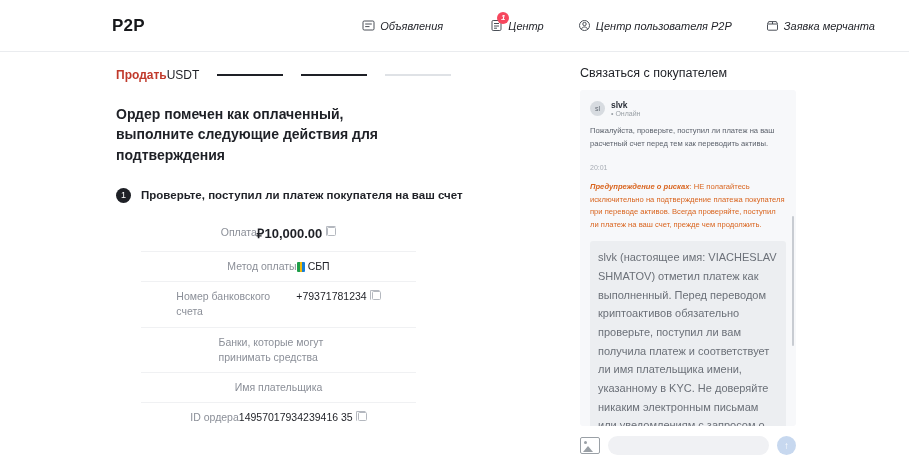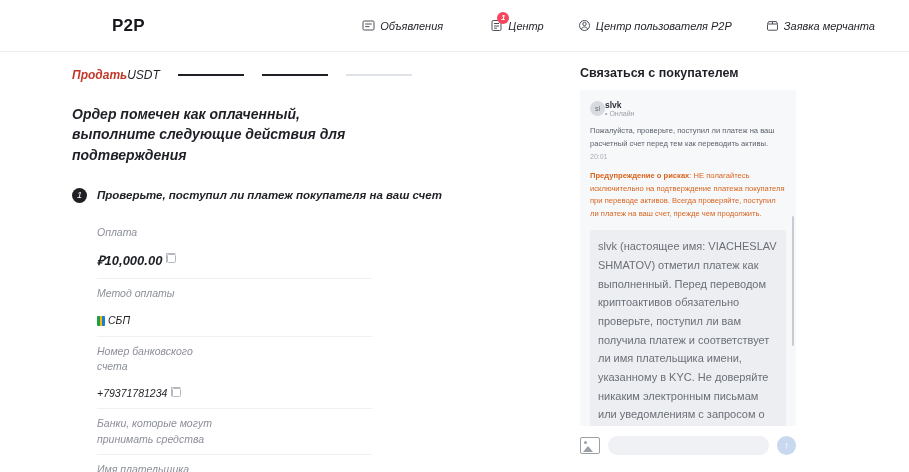--- a/index.html
+++ b/index.html
@@ -63,21 +63,21 @@
     border-radius: 50%;
     width: 12px; height: 12px;
     font-size: 8px;
     line-height: 12px;
     text-align: center;
     font-weight: bold;
   }
 
   
   .body { display: flex; height: 420px; }
-  .left { width: 560px; padding: 16px 0 0 72px; font-style: italic; }
+  .left { width: 560px; padding: 16px 0 0 116px; }
   .right { flex: 1; padding: 14px 34px 0 20px; }
 
   
   .crumb {
     display: flex;
     align-items: center;
     font-size: 12px;
     margin-bottom: 22px;
   }
   .crumb-sell { color: #c0392b; font-weight: bold; }
@@ -107,22 +107,20 @@
   }
   .step-title { font-size: 11.5px; font-weight: bold; line-height: 1.5; }
 
   .kv { margin: 14px 0 0 25px; width: 275px; font-size: 10.5px; }
   .kv-row {
     display: flex;
     justify-content: center;
     align-items: flex-start;
     padding: 7px 0;
     border-bottom: 1px solid #f0f1f3;
-    gap: 12px;
-    flex-direction: column;
   }
   .kv-row:last-child { border-bottom: none; }
   .kv-k { color: #8b8f98; line-height: 1.45; flex: none; max-width: 120px; }
   .kv-v {
     color: #1e2026;
     text-align: right;
     display: flex;
     align-items: flex-start;
     gap: 5px;
     line-height: 1.45;
@@ -150,54 +148,54 @@
     display: inline-flex; align-items: center; gap: 3px;
   }
   .sbp-mark {
     display: inline-block;
     width: 8px; height: 10px;
     background: linear-gradient(90deg,#1f9e4a 0 33%,#f0b90b 33% 66%,#1a7fd4 66% 100%);
     border-radius: 1px;
   }
 
   
-  .chat-title { font-size: 12.5px; font-weight: bold; margin-bottom: 10px; color: #1e2026; }
+  .chat-title { font-size: 12.5px; font-weight: normal; margin-bottom: 10px; color: #1e2026; }
   .chat-panel {
     width: 216px;
     height: 336px;
     background: #f7f8fa;
     border-radius: 3px;
     padding: 10px 10px 0 10px;
     position: relative;
     overflow: hidden;
   }
-  .chat-user { display: flex; align-items: center; margin-bottom: 8px; }
+  .chat-user { display: flex; align-items: center; gap: 6px; margin-bottom: 8px; }
   .avatar {
     width: 15px; height: 15px; border-radius: 50%;
     background: #d7dbe0;
     color: #636a74;
     font-size: 7px;
     display: flex; align-items: center; justify-content: center;
   }
   .uname { font-size: 8.5px; font-weight: bold; color: #2b3039; line-height: 1.2; }
   .ustatus { font-size: 7px; color: #9aa0a6; }
   .msg {
     font-size: 7.6px;
     line-height: 1.65;
     color: #5b616b;
-    margin-bottom: 3px;
+    margin-bottom: 14px;
   }
   .msg-time { font-size: 7px; color: #a8adb5; margin-bottom: 10px; }
   .warn {
     font-size: 7.6px;
     line-height: 1.65;
     color: #d9641e;
     margin-bottom: 10px;
   }
-  .warn b { color: #d9641e; }
+  .warn b { color: #d9641e; font-style: italic; }
   .bubble {
     background: #eceef1;
     border-radius: 3px;
     padding: 7px 8px;
     font-size: 11px;
     line-height: 1.7;
     color: #6b7078;
   }
   .scrollbar {
     position: absolute;

